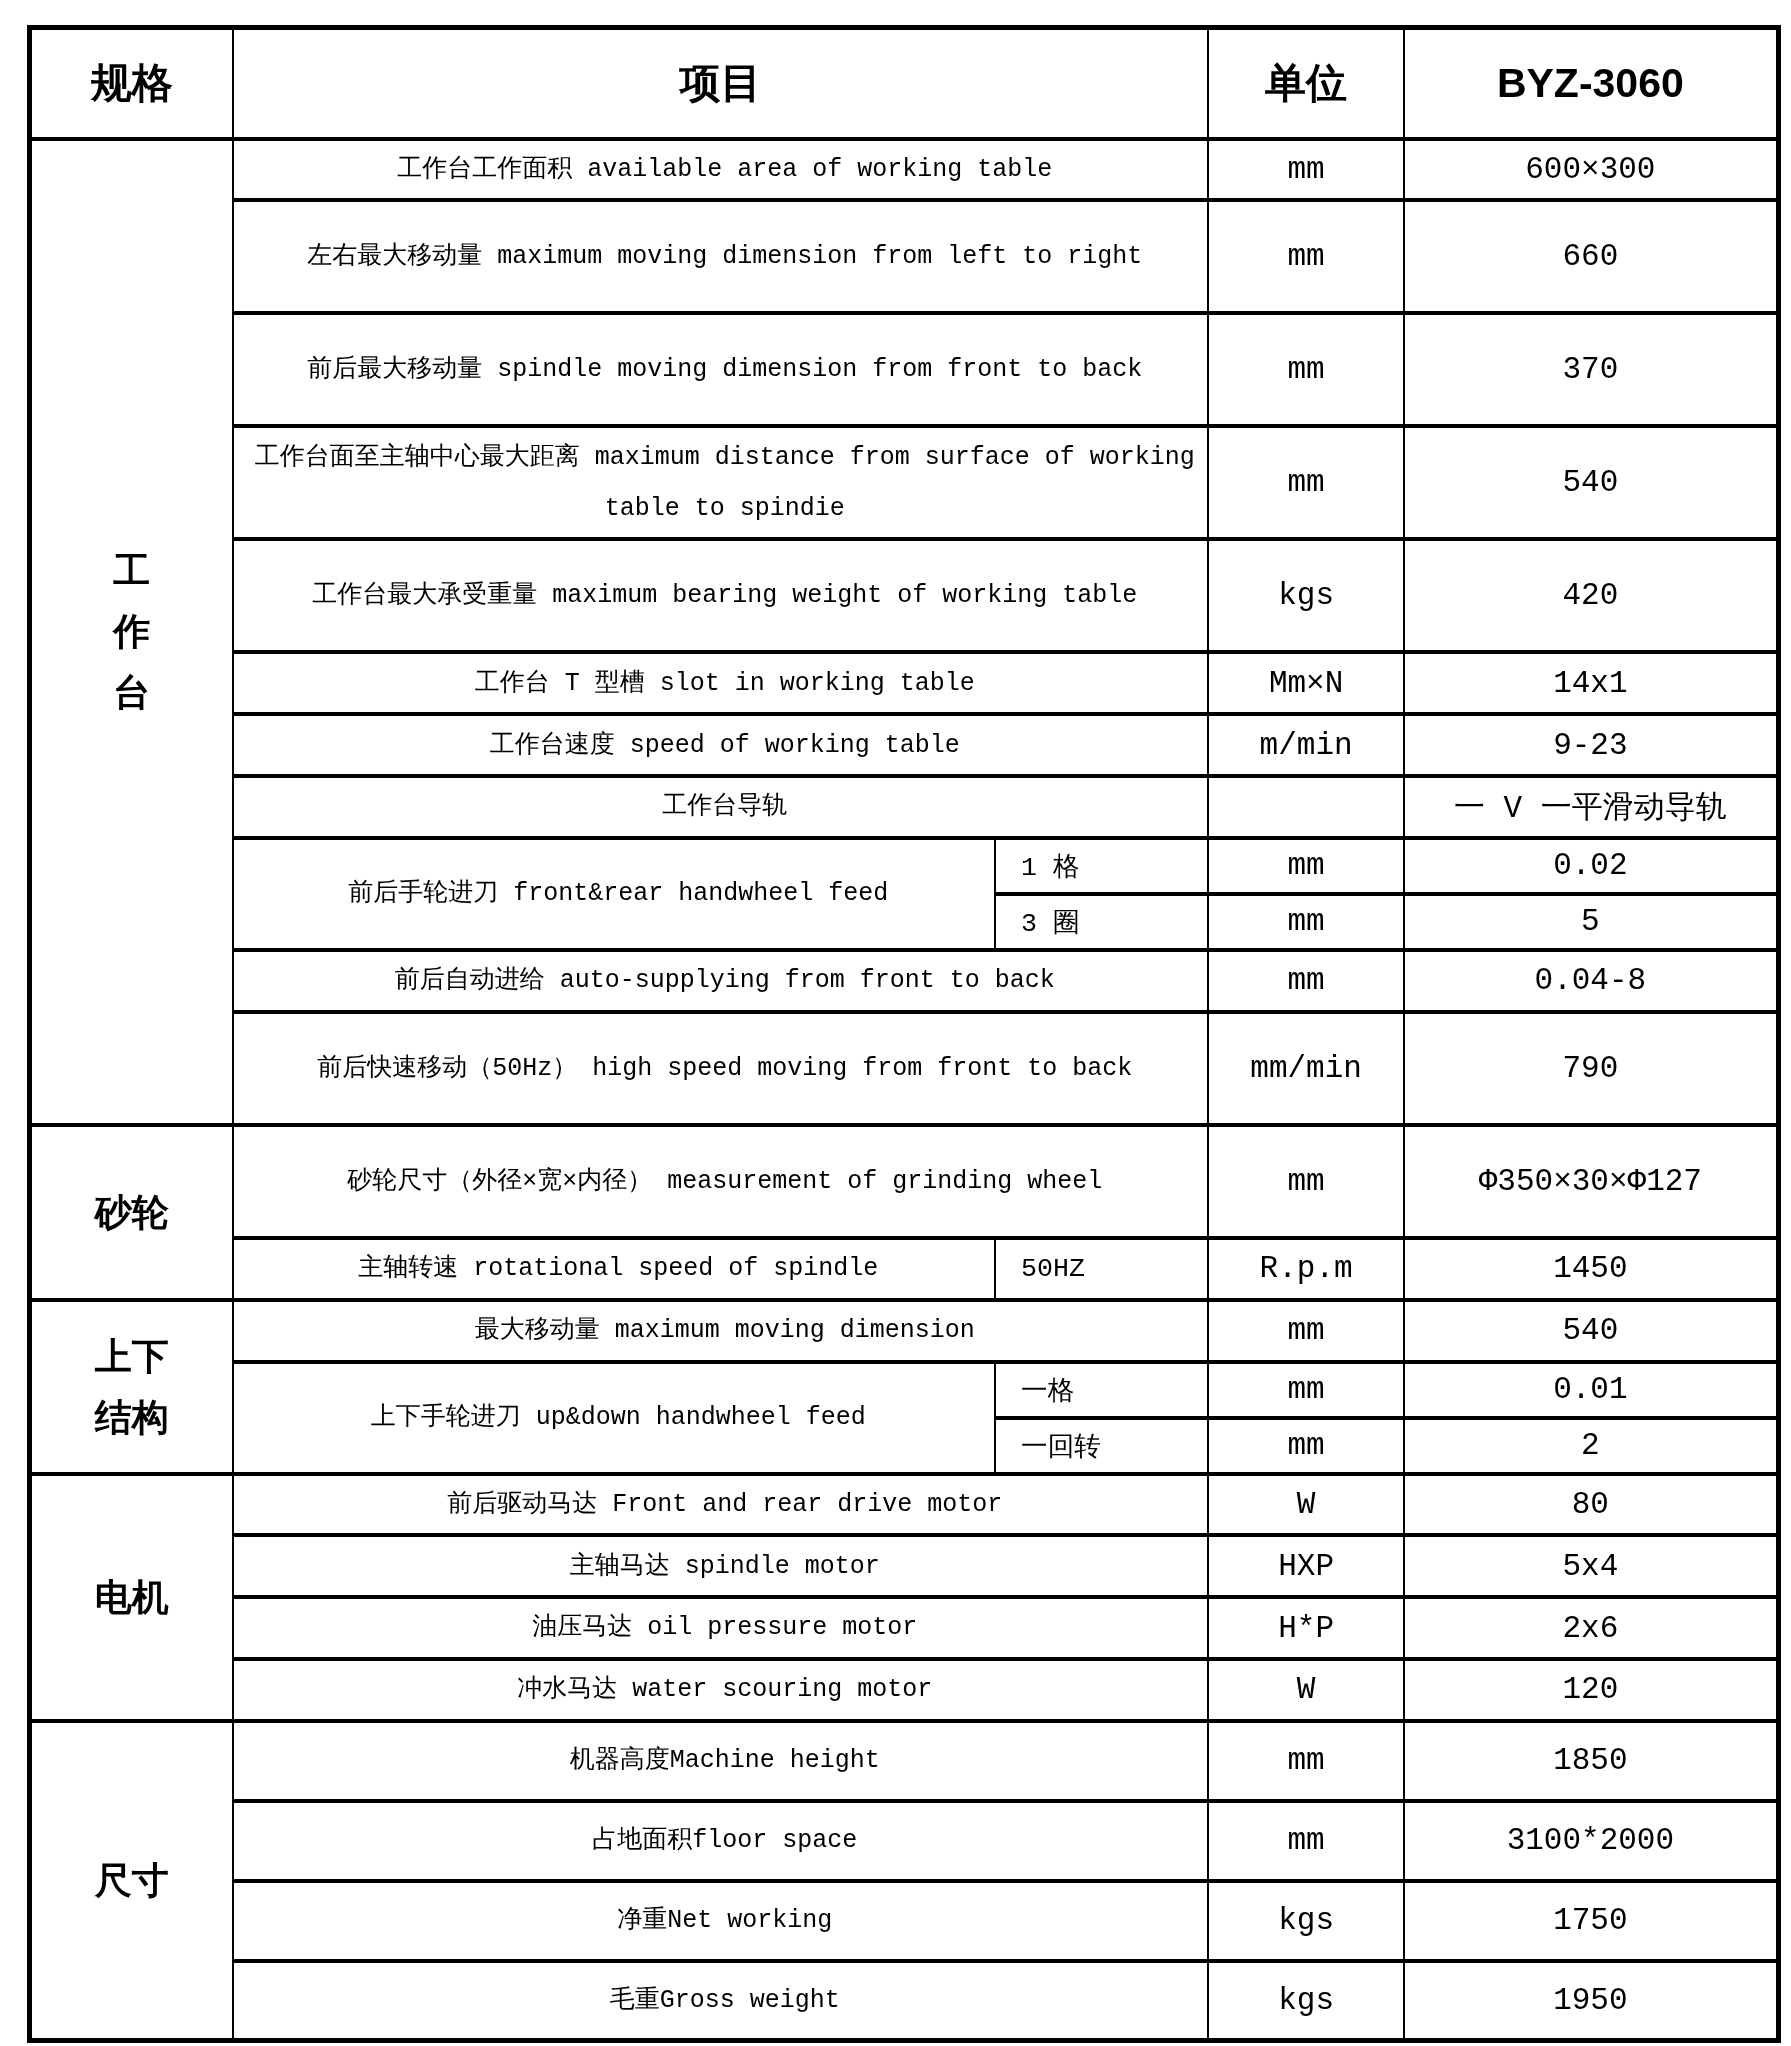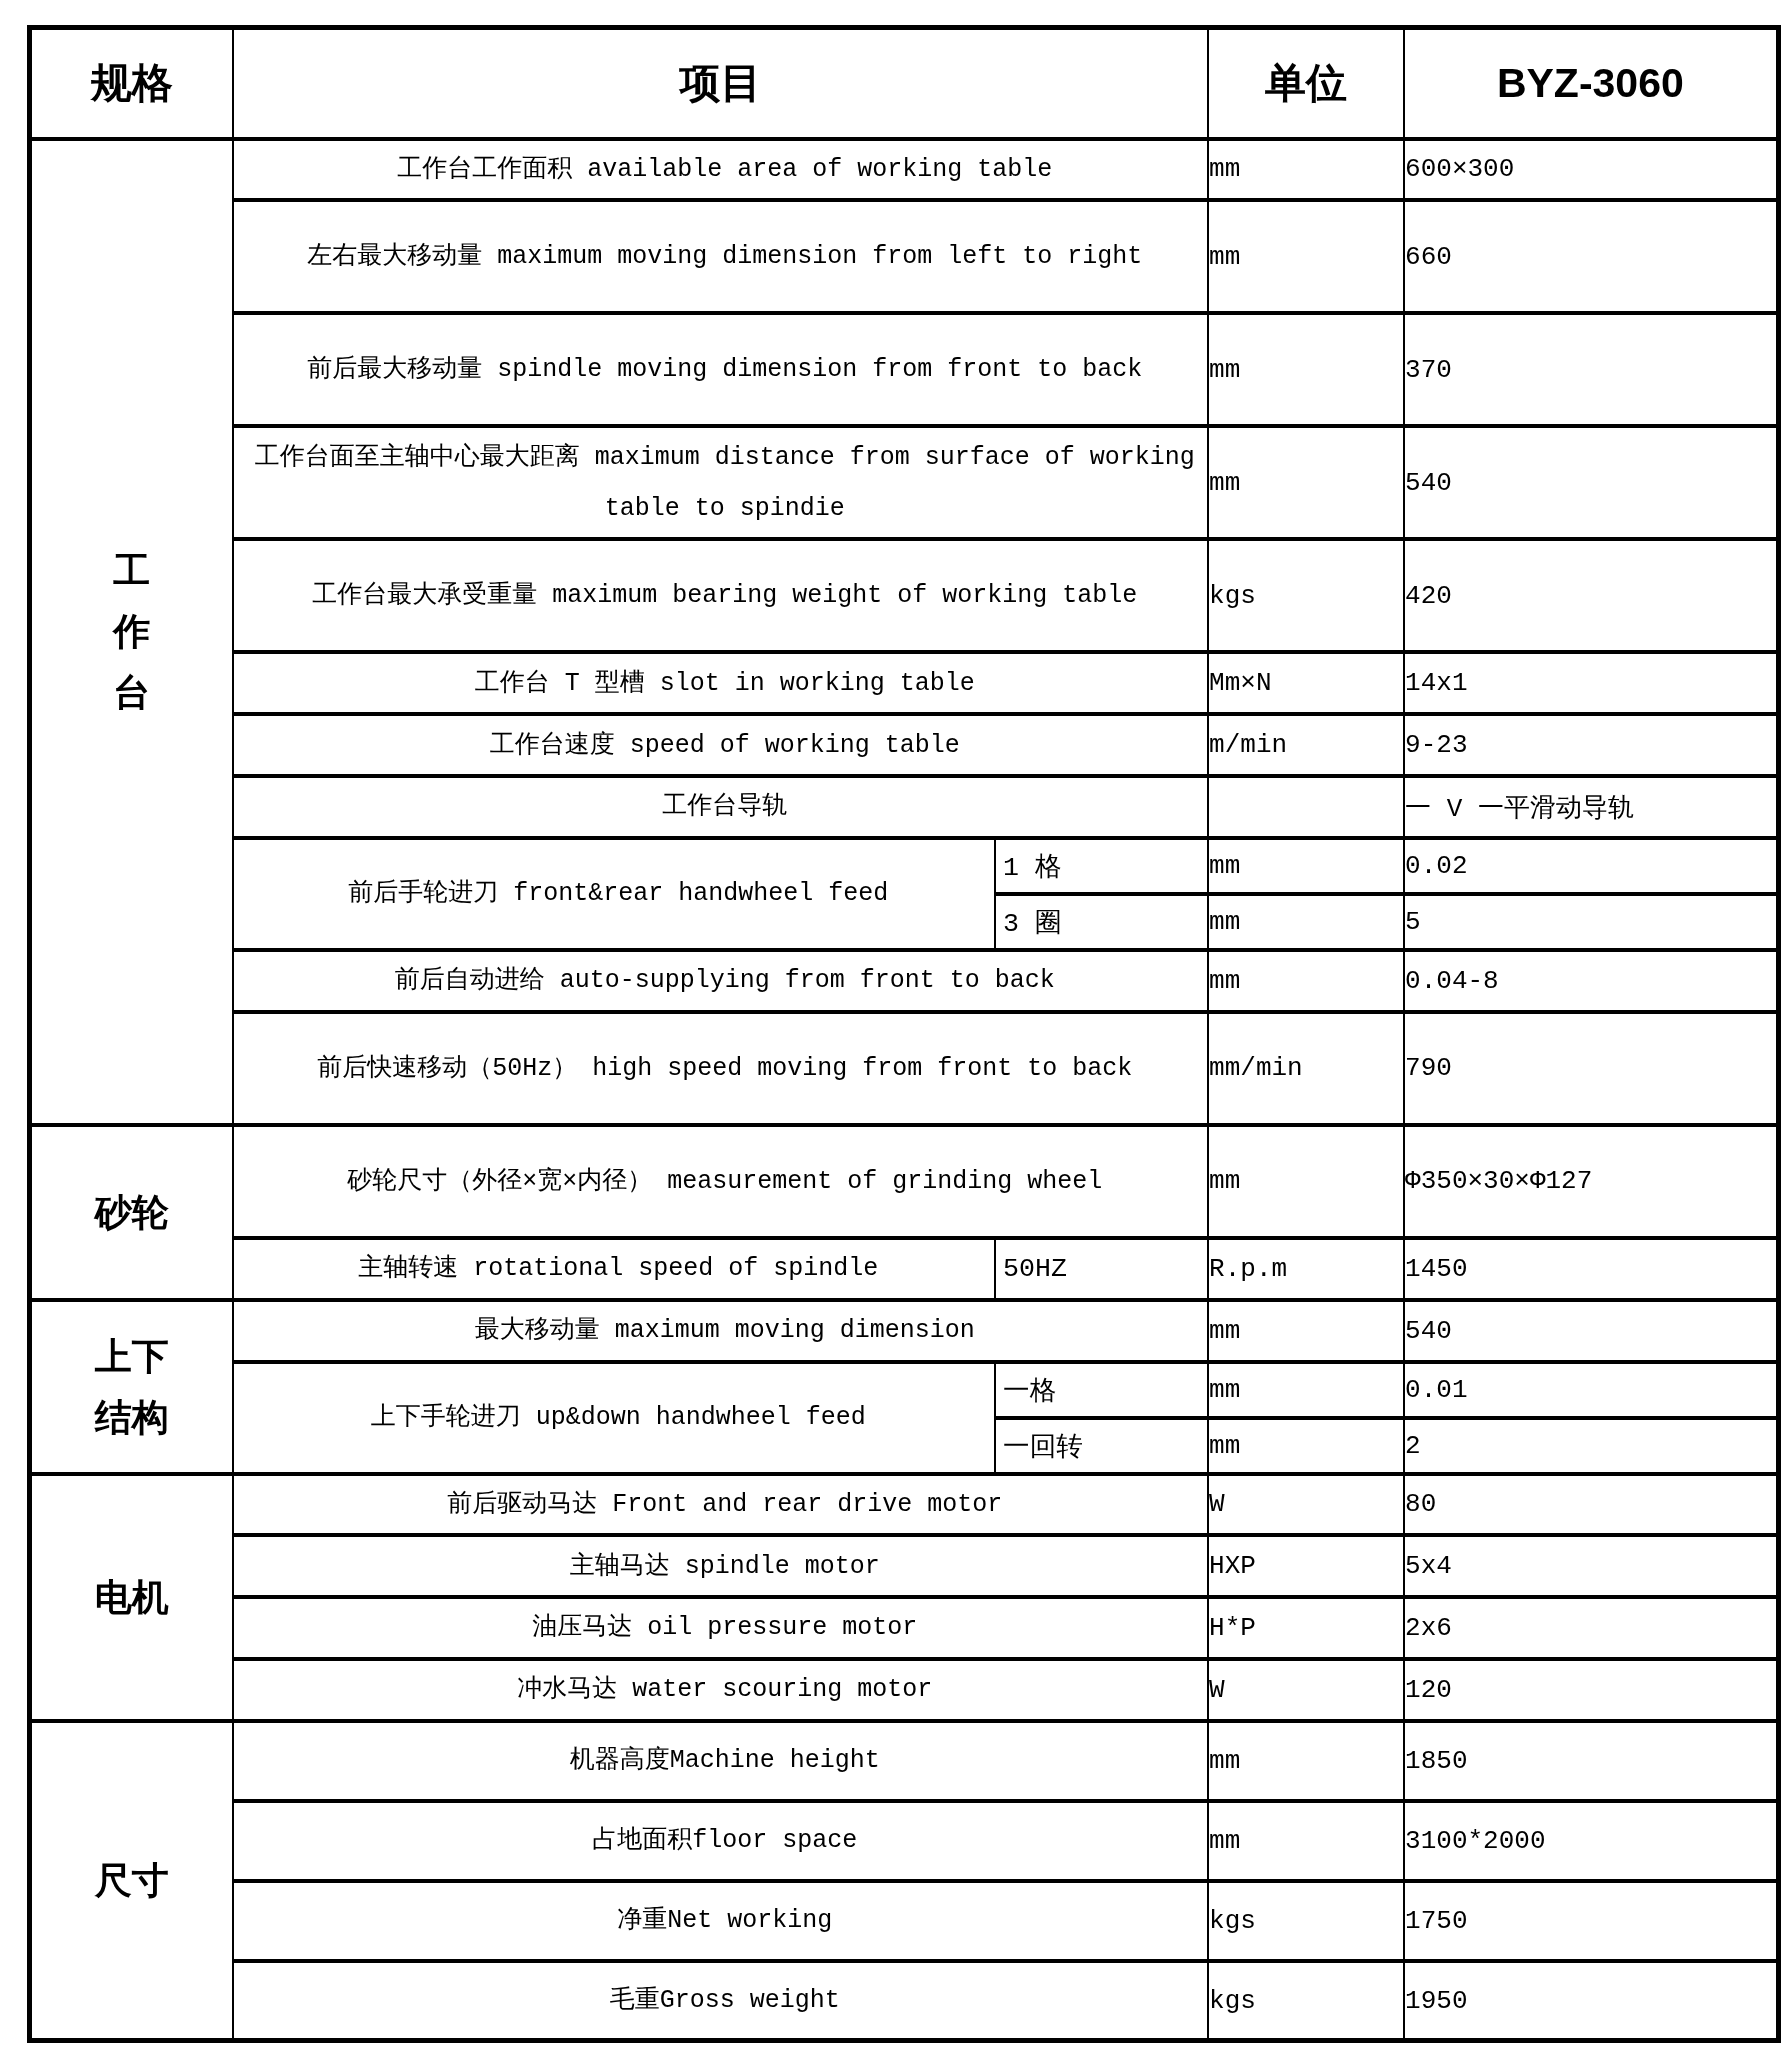--- a/index.html
+++ b/index.html
@@ -59,26 +59,26 @@
     font-family: "Liberation Mono", "DejaVu Sans Mono", monospace;
     font-size: 25px;
     line-height: 2.05;
     text-align: center;
     padding: 3.3px 10px 3.3px 18.3px;
   }
   td.sub {
     font-family: "Liberation Mono", "DejaVu Sans Mono", monospace;
     font-size: 26.6px;
     text-align: left;
-    padding-left: 7px;
+    padding-left: 25px;
   }
   td.unit, td.val {
     font-family: "Liberation Mono", "DejaVu Sans Mono", monospace;
-    font-size: 26px;
-    text-align: left;
+    font-size: 31px;
+    text-align: center;
   }
 </style>
 </head>
 <body>
 
 <div class="wrap">
   <table class="spec">
     <colgroup>
       <col class="c-group">
         <col class="c-item">

